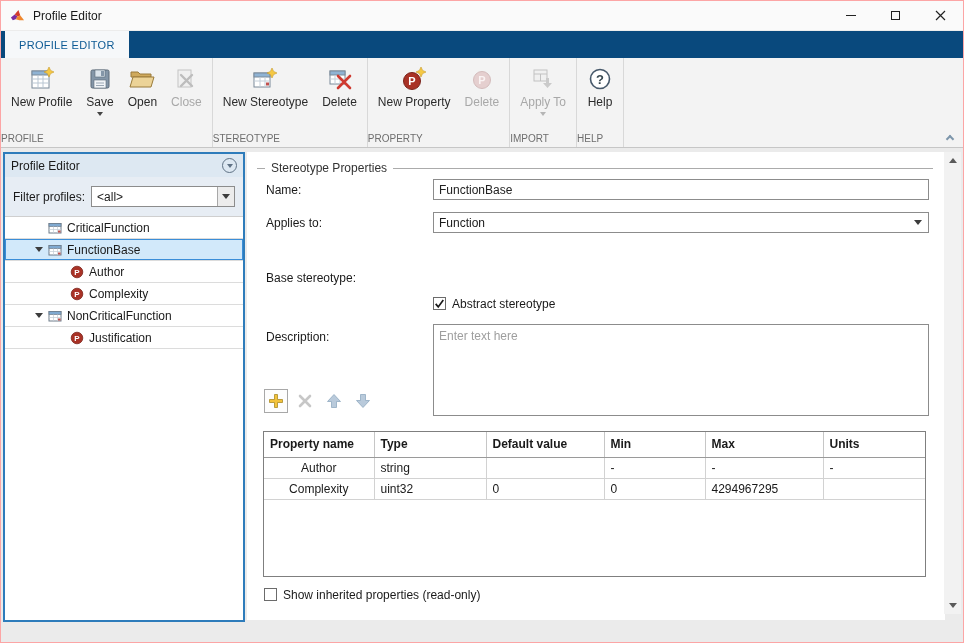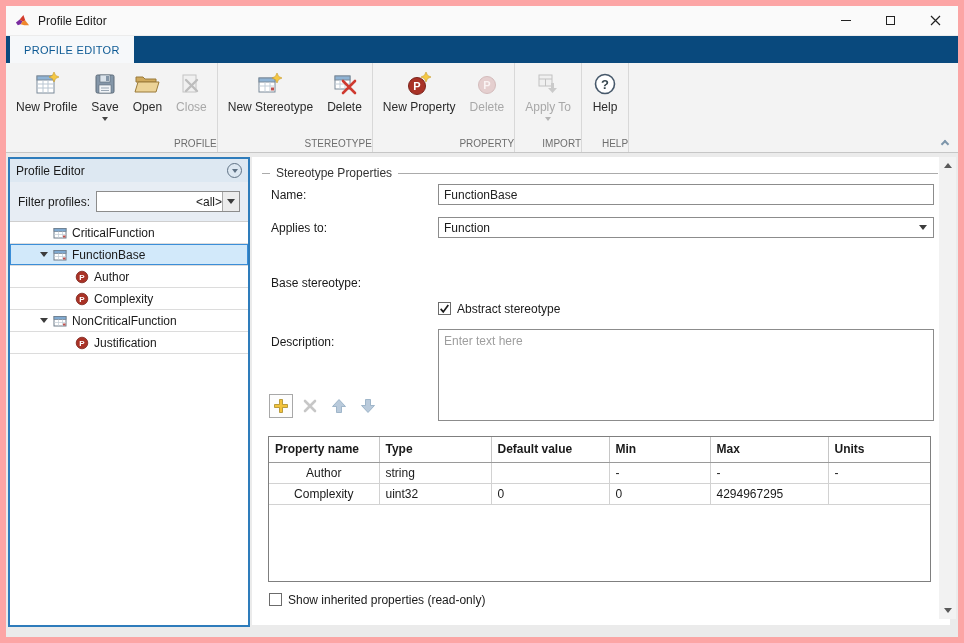--- a/index.html
+++ b/index.html
@@ -1,37 +1,37 @@
 <!DOCTYPE html>
 <html><head>
 <meta charset="utf-8">
 <style>
   * { box-sizing: border-box; }
   html,body { margin:0; padding:0; }
   body { width:964px; height:643px; font-family:"Liberation Sans",sans-serif; font-size:12px; color:#1a1a1a; }
-  .window { width:964px; height:643px; border:6px solid #fca5a5; background:#a16207; position:relative; overflow:hidden; }
+  .window { width:964px; height:643px; border:1px solid #fca5a5; background:#a16207; position:relative; overflow:hidden; }
 
   
   .titlebar { height:30px; background:#fafafa; display:flex; align-items:center; padding-left:9px; border-bottom:1px solid #ececec; }
   .app-icon { width:16px; height:16px; display:flex; align-items:center; margin-right:7px; }
   .title { font-size:12px; color:#1a1a1a; flex:1; }
   .win-controls { display:flex; height:100%; }
   .wbtn { width:45px; height:100%; display:flex; align-items:center; justify-content:center; cursor:default; }
   .glyph-min { width:10px; height:0; border-top:1px solid #222; }
   .glyph-max { width:9px; height:9px; border:1px solid #222; }
 
   
   .tabstrip { height:27px; background:#09497d; display:flex; align-items:stretch; }
   .tab { margin-left:4px; padding:0 14px; background:#f6f8fa; color:#0d5a94; font-size:11px; letter-spacing:.3px; display:flex; align-items:center; }
 
   
   .ribbon { height:90px; background:#f3f3f3; border-bottom:1px solid #c6c6c6; display:flex; position:relative; }
   .rgroup { display:flex; flex-direction:column; border-right:1px solid #d8d8d8; }
   .rbuttons { display:flex; height:74px; padding:2px 3px 0 3px; }
-  .rgroup-label { height:15px; line-height:13px; font-size:10px; color:#6e6e6e; text-align:right; }
+  .rgroup-label { height:15px; line-height:13px; font-size:10px; color:#6e6e6e; text-align:left; }
   .rbtn { display:flex; flex-direction:column; align-items:center; padding:4px 7px 0 7px; min-width:40px; gap:3px; cursor:default; }
   .ricon { height:28px; display:flex; align-items:flex-end; justify-content:center; }
   .rlabel { font-size:12px; color:#2b2b2b; white-space:nowrap; }
   .rbtn.disabled .rlabel { color:#a8a8a8; }
   .caret-sm { width:0; height:0; border-left:3.5px solid transparent; border-right:3.5px solid transparent; border-top:4px solid #444; }
   .rbtn.disabled .caret-sm { border-top-color:#b5b5b5; }
   .ribbon-collapse { position:absolute; right:5px; bottom:4px; width:16px; height:12px; display:flex; align-items:center; justify-content:center; }
   .chev-up { width:6px; height:6px; border-left:2px solid #7d96ab; border-top:2px solid #7d96ab; transform:rotate(45deg); margin-top:3px; }
 
   
@@ -40,21 +40,21 @@
   
   .left-panel { position:absolute; left:2px; top:4px; width:242px; height:470px; border:2px solid #2e7cbb; background:#fff; display:flex; flex-direction:column; }
   .lp-header { height:23px; background:#dde8f2; display:flex; align-items:center; justify-content:space-between; padding:0 6px; }
   .collapse-circle { width:15px; height:15px; border:1px solid #5f7285; border-radius:50%; display:flex; align-items:center; justify-content:center; }
   .collapse-circle .tri { width:0; height:0; border-left:3.5px solid transparent; border-right:3.5px solid transparent; border-top:4.5px solid #5f7285; }
   .lp-filter { height:39px; background:#e7edf4; display:flex; align-items:center; gap:6px; padding:0 8px; }
   .dropdown { height:21px; border:1px solid #8c8c8c; background:#fff; display:flex; align-items:center; }
   .dd-text { flex:1; padding-left:5px; white-space:nowrap; overflow:hidden; }
   .dd-btn { width:17px; align-self:stretch; background:#ececec; border-left:1px solid #a8a8a8; display:flex; align-items:center; justify-content:center; }
   .caret-dd { width:0; height:0; border-left:4px solid transparent; border-right:4px solid transparent; border-top:5px solid #3c3c3c; }
-  .lp-filter .dropdown { flex:1;text-align:right; }
+  .lp-filter .dropdown { flex:1; }
 
   .tree { flex:1; background:#fff; border-top:1px solid #cfcfcf; overflow:hidden; }
   .trow { height:22px; display:flex; align-items:center; border-bottom:1px solid #dcdcdc; }
   .trow.lvl0 { padding-left:6px; }
   .trow.lvl1 { padding-left:26px; }
   .trow.lvl2 { padding-left:64px; }
   .exp { width:16px; display:flex; align-items:center; justify-content:center; }
   .tri-down { width:0; height:0; border-left:4px solid transparent; border-right:4px solid transparent; border-top:5px solid #3c3c3c; }
   .ticon { width:16px; display:flex; align-items:center; justify-content:center; margin-right:4px; }
   .tlabel { font-size:12px; }

